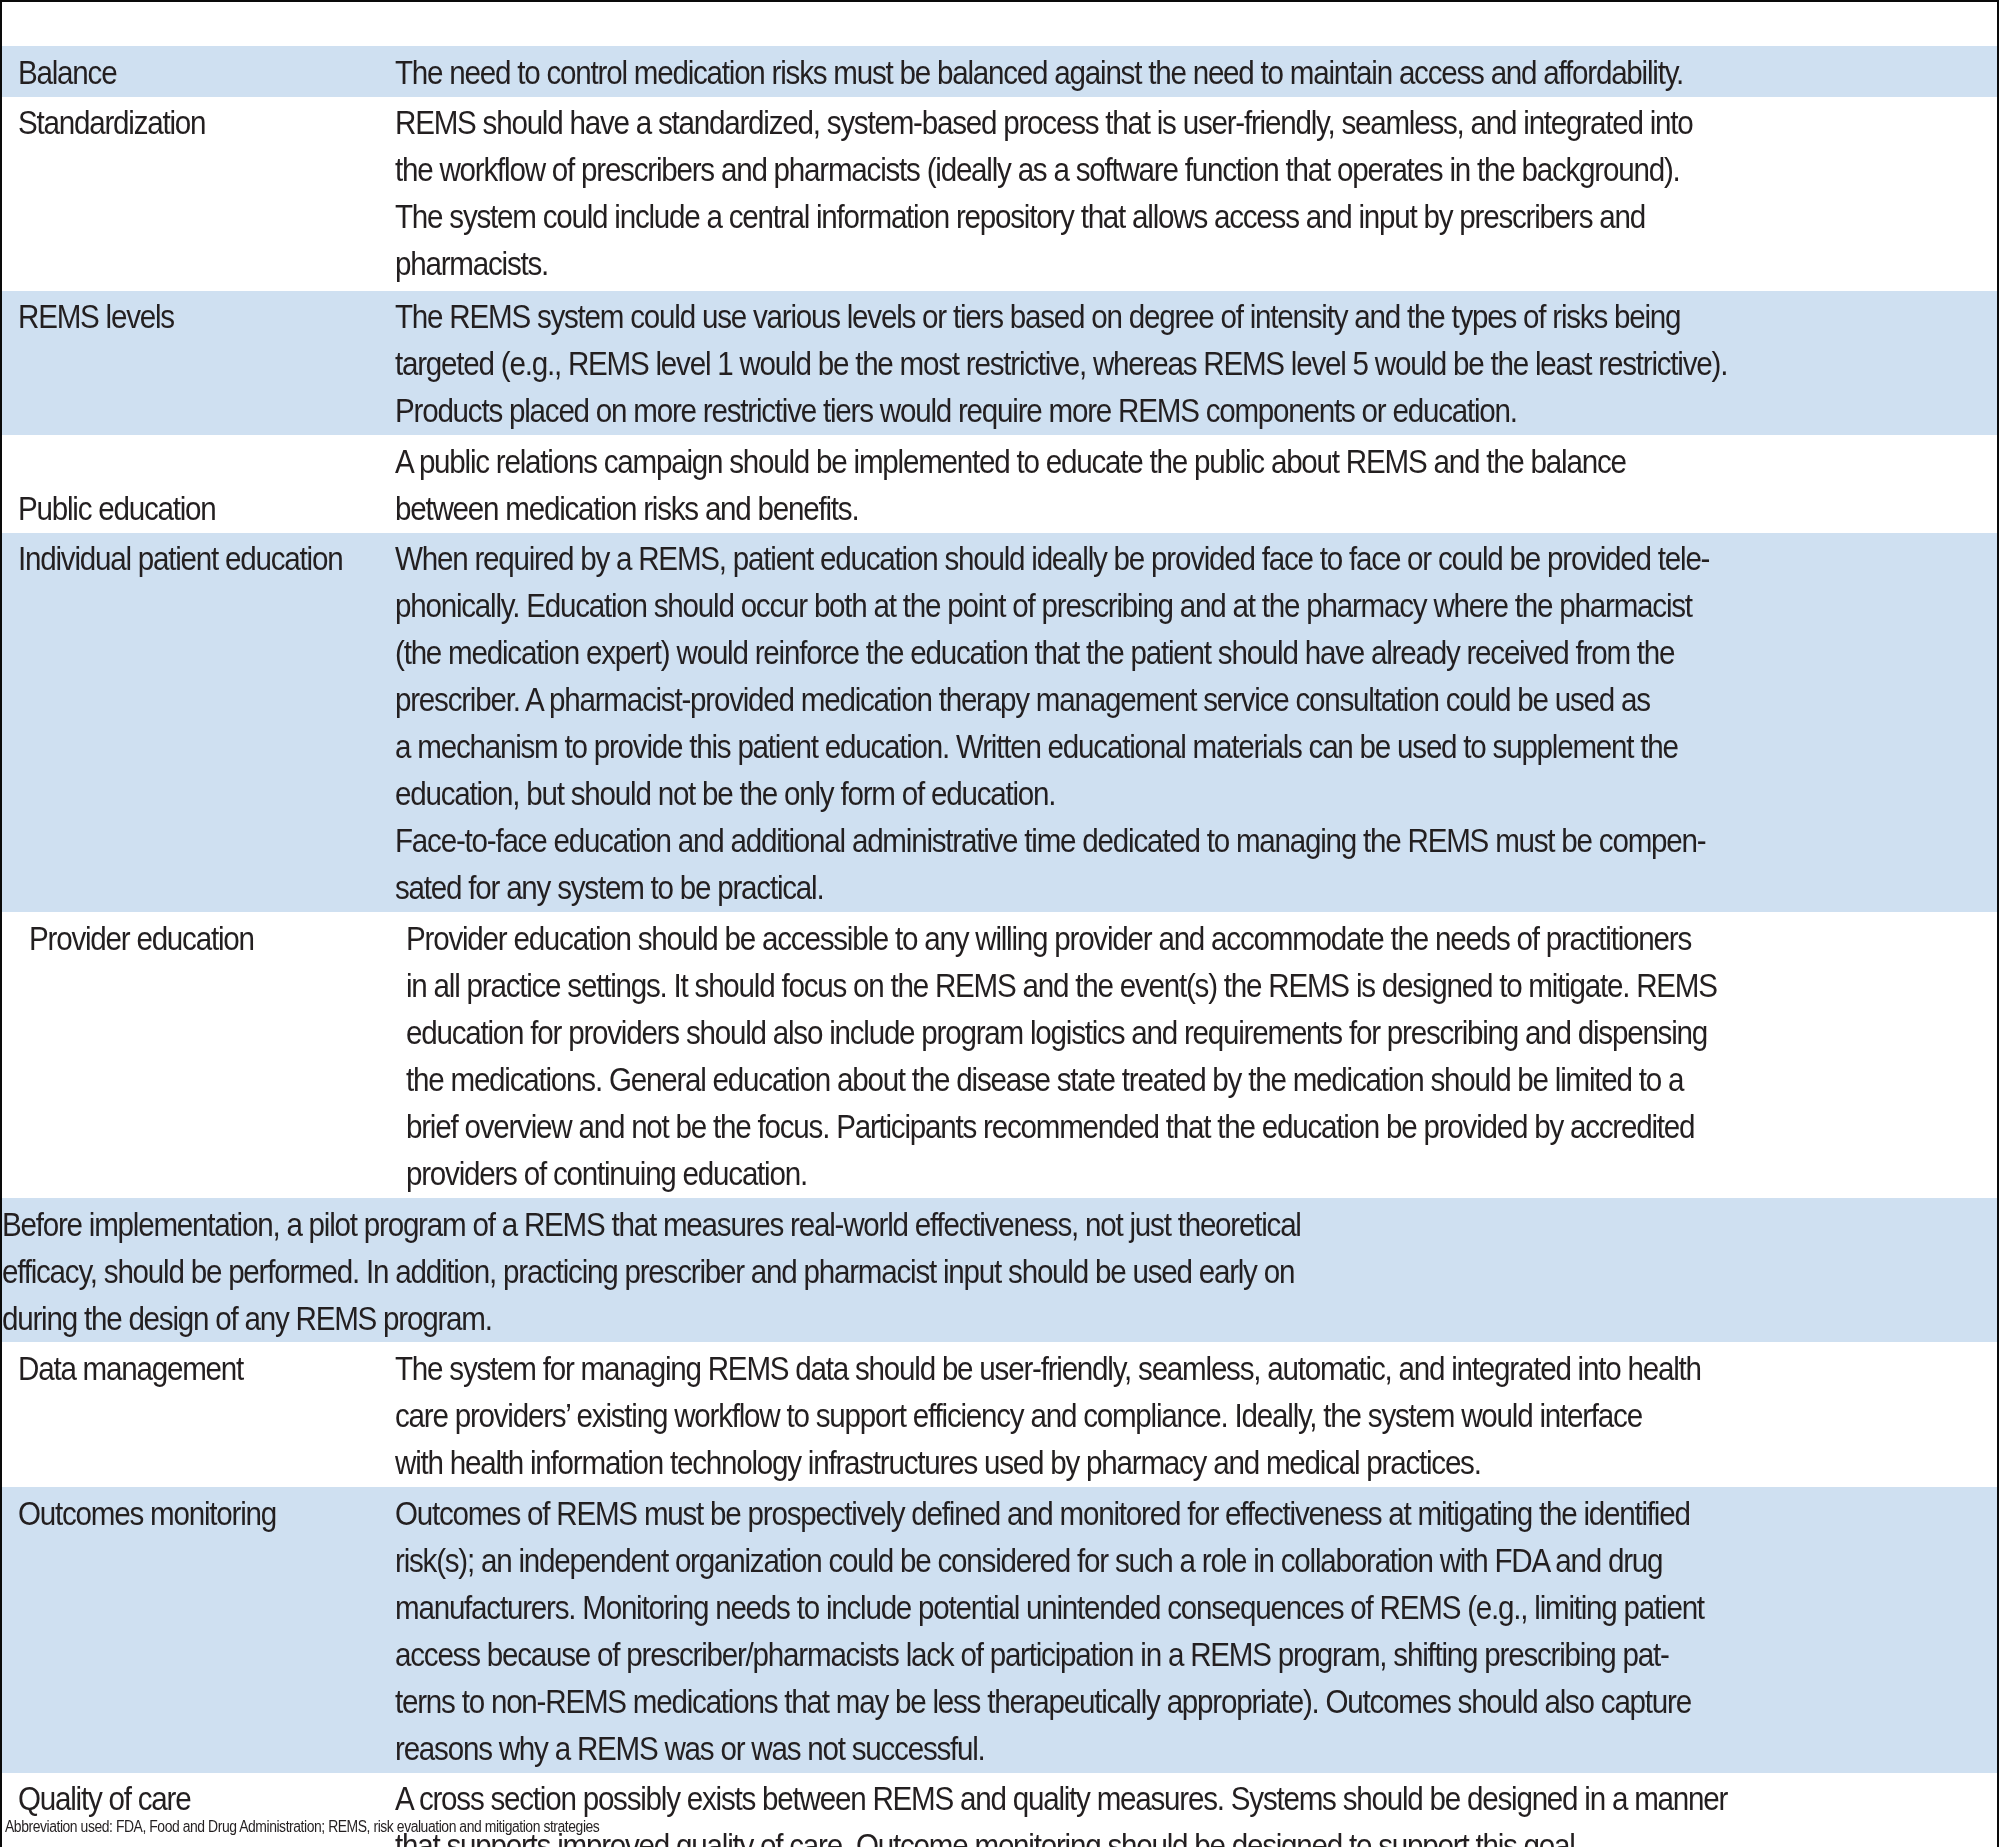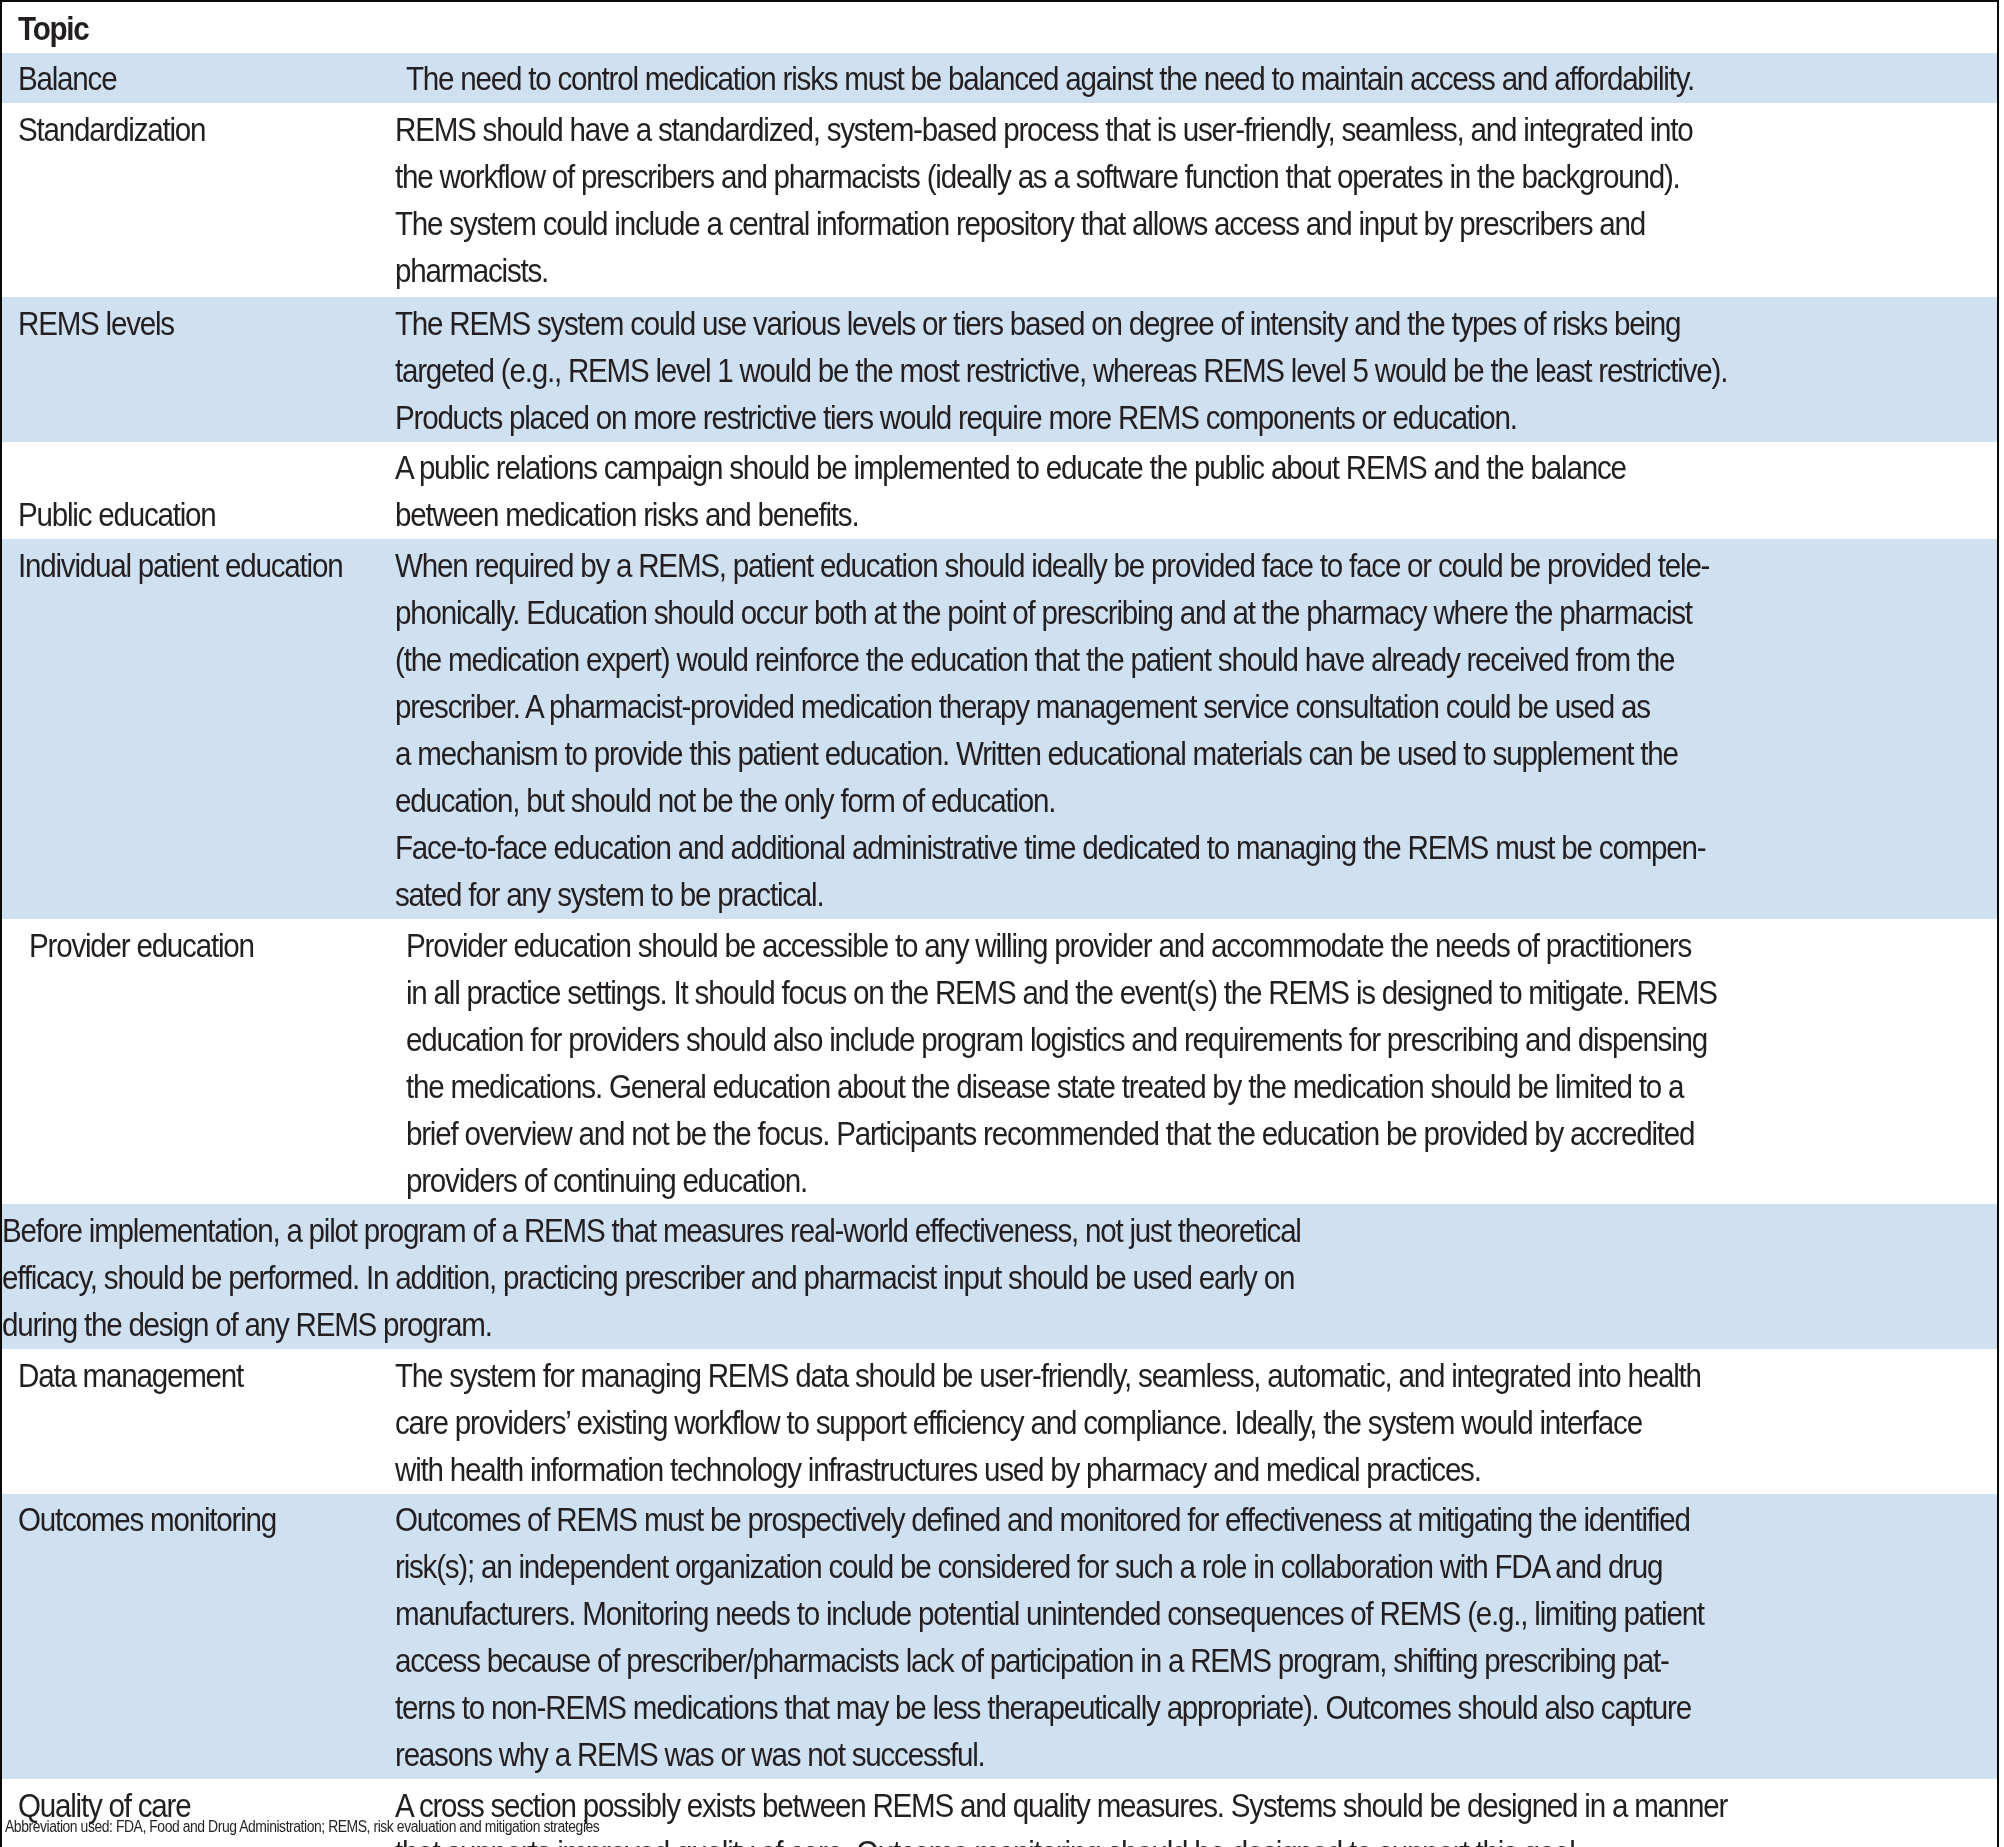--- a/index.html
+++ b/index.html
@@ -50,21 +50,21 @@
   .row.header .cell { font-weight: bold; }
   .row.header { min-height: 44px; }
   .squish {
     display: block;
     width: 115%;
     transform: scaleX(0.87);
     transform-origin: 0 0;
     white-space: pre-line;
   }
   
-  .r0 { min-height: 48px; gap: 11px; }
+  .r0 { min-height: 48px; }
   .r1 { min-height: 194px; justify-content: flex-end; }
   .r2 { min-height: 131px; }
   .r3 { min-height: 96px; align-items: flex-end; }
   .r4 { min-height: 378px; }
   .r5 { min-height: 269px; margin-left: 11px; }
   .r6 { min-height: 136px; }
   .r7 { min-height: 134px; }
   .r8 { min-height: 284px; }
   .r9 { min-height: 88px; }
   .footnote {
@@ -77,23 +77,20 @@
     letter-spacing: -0.5px;
   }
 </style>
 </head>
 <body>
 
 <div class="page">
   <div class="table-frame">
 
     <div class="row header">
-      <div class="cell topic">
-          <span class="squish">Topic</span>
-        </div>
     </div>
 
     <div class="row shade r0">
       <div class="cell topic">
           <span class="squish">Balance</span>
         </div>
       <div class="cell rec">
           <span class="squish">The need to control medication risks must be balanced against the need to maintain access and affordability.</span>
         </div>
     </div>

